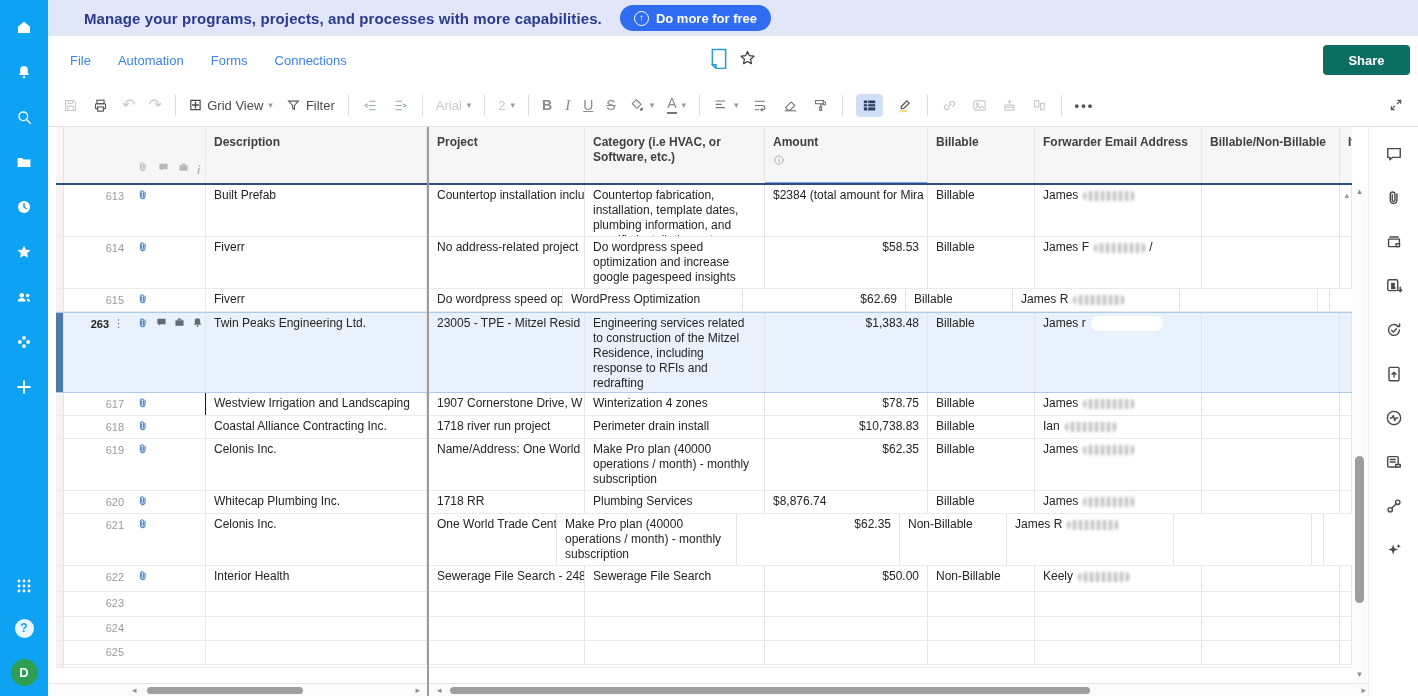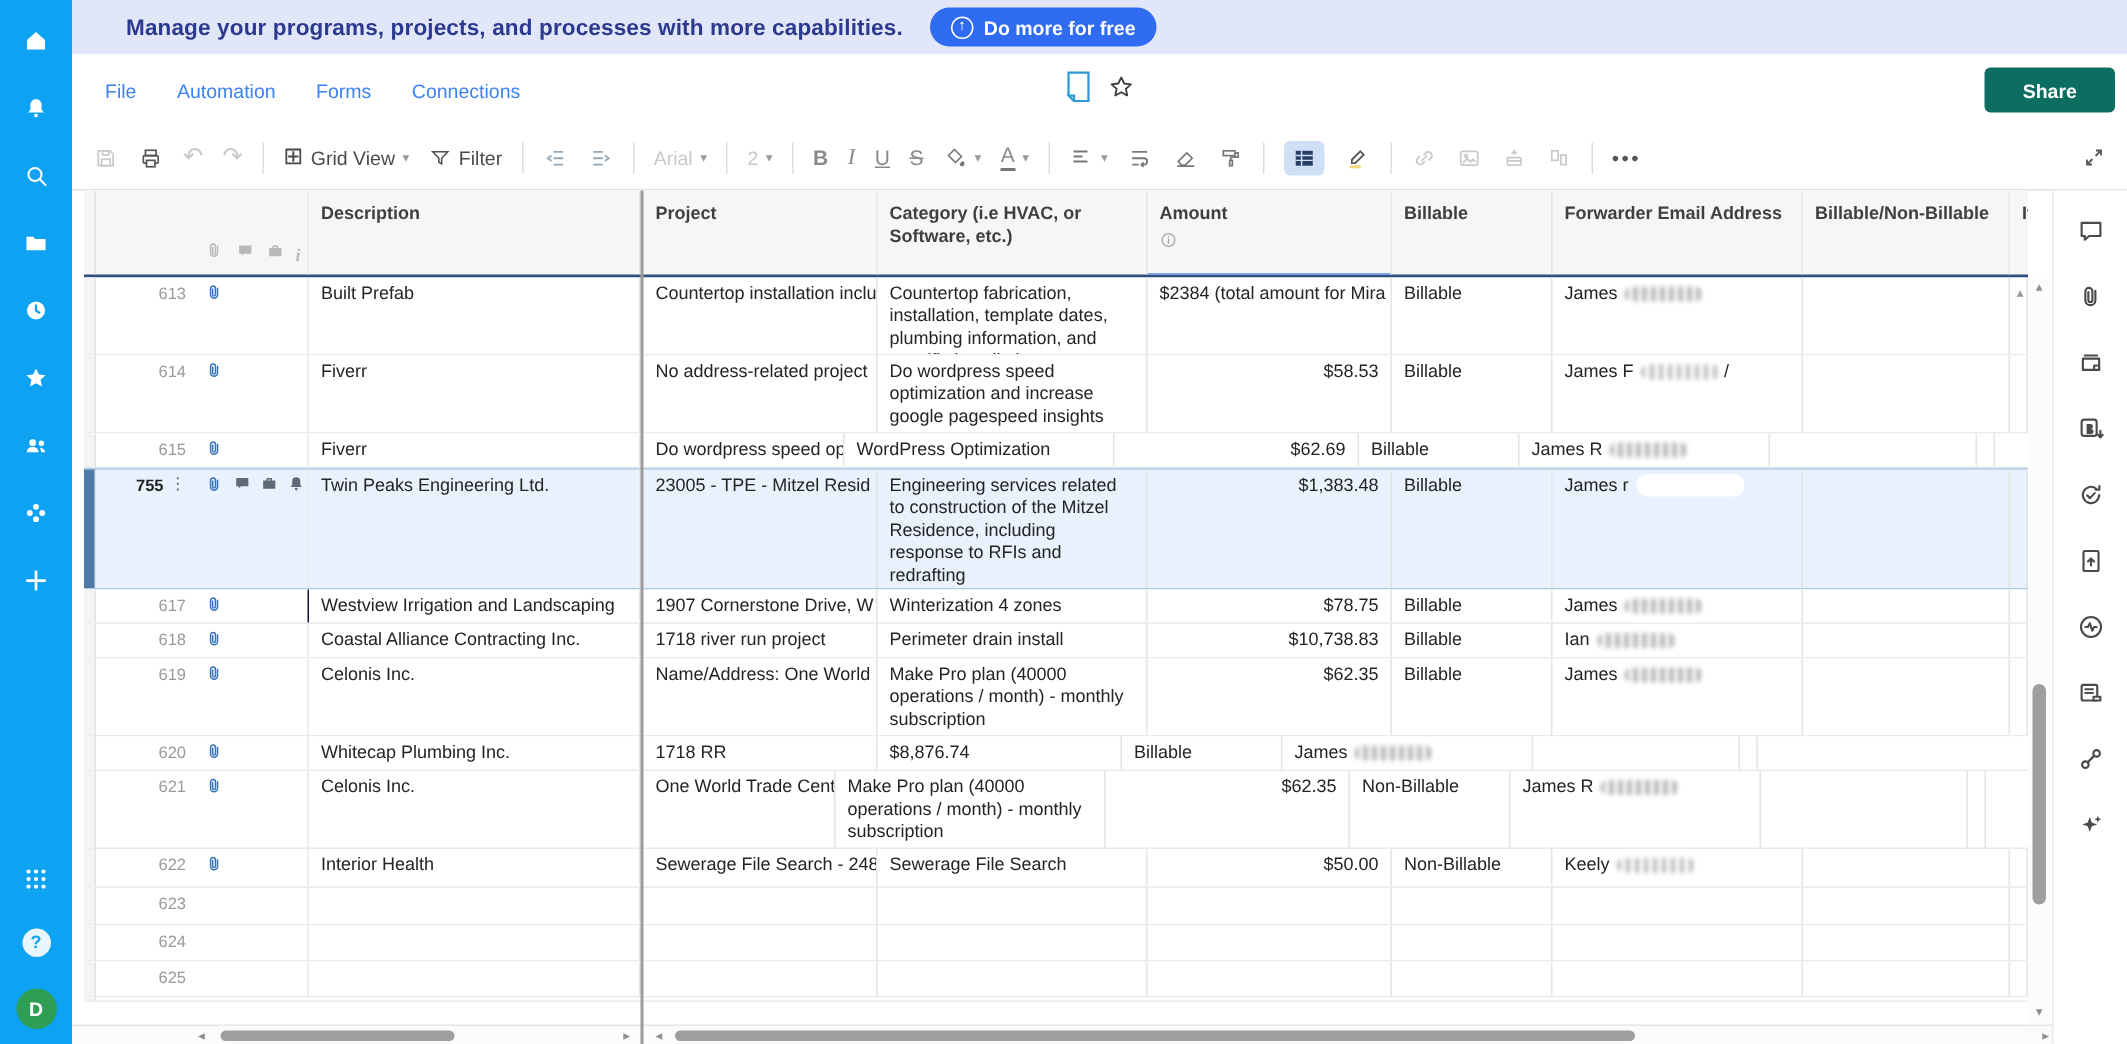--- a/index.html
+++ b/index.html
@@ -471,21 +471,21 @@
       <div class="cell" style="width:180px">WordPress Optimization</div>
       <div class="cell nw" style="width:163px;text-align:right">$62.69</div>
       <div class="cell nw" style="width:107px">Billable</div>
       <div class="cell nw" style="width:167px"><span>James R</span><span class="smudge "></span></div>
       <div class="cell nw" style="width:138px"></div>
       <div class="cell nw" style="width:12px;padding:3px 2px"></div>
     </div>
         <div class="grow sel" style="height:81px">
       <div class="strip"></div>
       <div class="cell numc">
-            <span class="rownum">755</span>
+            <span class="rownum">263</span>
             <span class="kebab">⋮</span>
           </div>
       <div class="cell iconc">
             <span class="clipb"><svg width="14" height="14" viewBox="0 0 24 24" fill="none" stroke="currentColor" stroke-width="1.7" stroke-linecap="round" stroke-linejoin="round">
                 <path d="M15.5 7v7.5a4 4 0 0 1-8 0v-7a2.8 2.8 0 0 1 5.6 0v7a1.6 1.6 0 0 1-3.2 0V8"></path>
               </svg></span>
            <span><svg width="13" height="13" viewBox="0 0 24 24" fill="none" stroke="currentColor" stroke-width="1.7" stroke-linecap="round" stroke-linejoin="round">
                 <path d="M4.5 5h15v10h-9l-3 2.6V15h-3Z" fill="currentColor" stroke="none"></path>
               </svg></span>
            <span><svg width="13" height="13" viewBox="0 0 24 24" fill="none" stroke="currentColor" stroke-width="1.7" stroke-linecap="round" stroke-linejoin="round">
@@ -573,20 +573,21 @@
             <span class="rownum">620</span>
           </div>
       <div class="cell iconc">
             <span class="clipb"><svg width="14" height="14" viewBox="0 0 24 24" fill="none" stroke="currentColor" stroke-width="1.7" stroke-linecap="round" stroke-linejoin="round">
                 <path d="M15.5 7v7.5a4 4 0 0 1-8 0v-7a2.8 2.8 0 0 1 5.6 0v7a1.6 1.6 0 0 1-3.2 0V8"></path>
               </svg></span>
           </div>
       <div class="cell nw" style="width:222px;border-left:1px solid #e8e8e8">Whitecap Plumbing Inc.</div>
       <div class="spacer2"></div>
       <div class="cell nw" style="width:156px">1718 RR</div>
+      <div class="cell" style="width:180px">Plumbing Services</div>
       <div class="cell nw" style="width:163px;text-align:left">$8,876.74</div>
       <div class="cell nw" style="width:107px">Billable</div>
       <div class="cell nw" style="width:167px"><span>James</span><span class="smudge "></span></div>
       <div class="cell nw" style="width:138px"></div>
       <div class="cell nw" style="width:12px;padding:3px 2px"></div>
     </div>
         <div class="grow" style="height:52px">
       <div class="strip"></div>
       <div class="cell numc">
             <span class="rownum">621</span>

